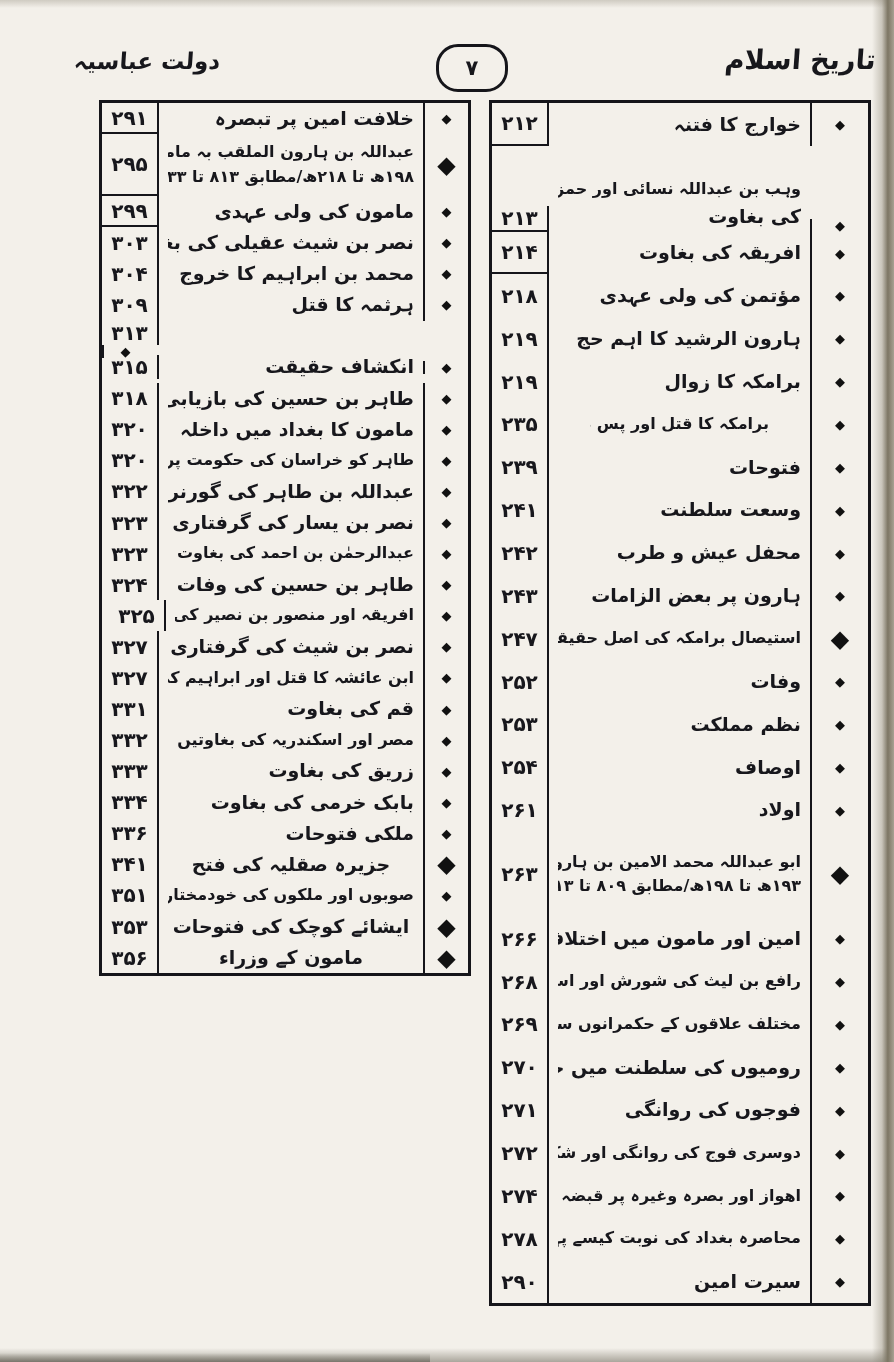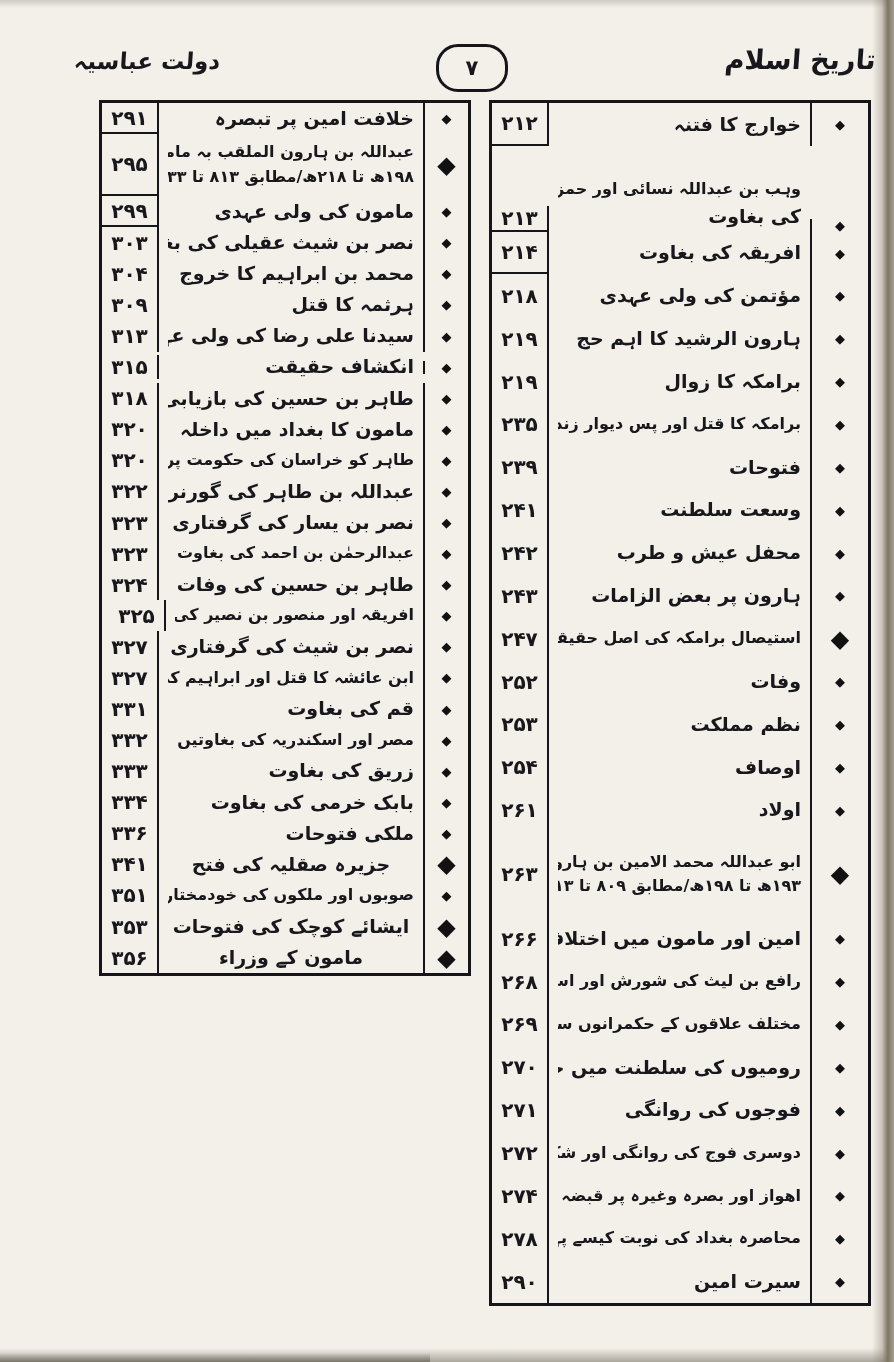--- a/index.html
+++ b/index.html
@@ -158,21 +158,21 @@
       </div>
       <div class="row" style="flex-grow: 1;">
         <div class="num-cell">۲۱۹</div>
         <div class="text-cell">
           <div class="t-line">برامکہ کا زوال</div>
         </div>
         <div class="bullet-cell">
           <span class="diamond small">◆</span>
         </div>
       </div>
-      <div class="row" style="flex-grow: 1;">
+      <div class="row" style="flex-grow: 1; gap: 32px;">
         <div class="num-cell">۲۳۵</div>
         <div class="text-cell">
           <div class="t-line fs-s">برامکہ کا قتل اور پس دیوار زنداں ہونا</div>
         </div>
         <div class="bullet-cell">
           <span class="diamond small">◆</span>
         </div>
       </div>
       <div class="row" style="flex-grow: 1;">
         <div class="num-cell">۲۳۹</div>
@@ -396,21 +396,21 @@
       </div>
       <div class="row" style="flex-grow: 1;">
         <div class="num-cell">۳۰۹</div>
         <div class="text-cell">
           <div class="t-line">ہرثمہ کا قتل</div>
         </div>
         <div class="bullet-cell">
           <span class="diamond small">◆</span>
         </div>
       </div>
-      <div class="row" style="flex-grow: 1;">
+      <div class="row" style="flex-grow: 1; flex-direction: column;">
         <div class="num-cell">۳۱۳</div>
         <div class="text-cell">
           <div class="t-line">سیدنا علی رضا کی ولی عہدی</div>
         </div>
         <div class="bullet-cell">
           <span class="diamond small">◆</span>
         </div>
       </div>
       <div class="row" style="flex-grow: 1; align-items: center;">
         <div class="num-cell">۳۱۵</div>

